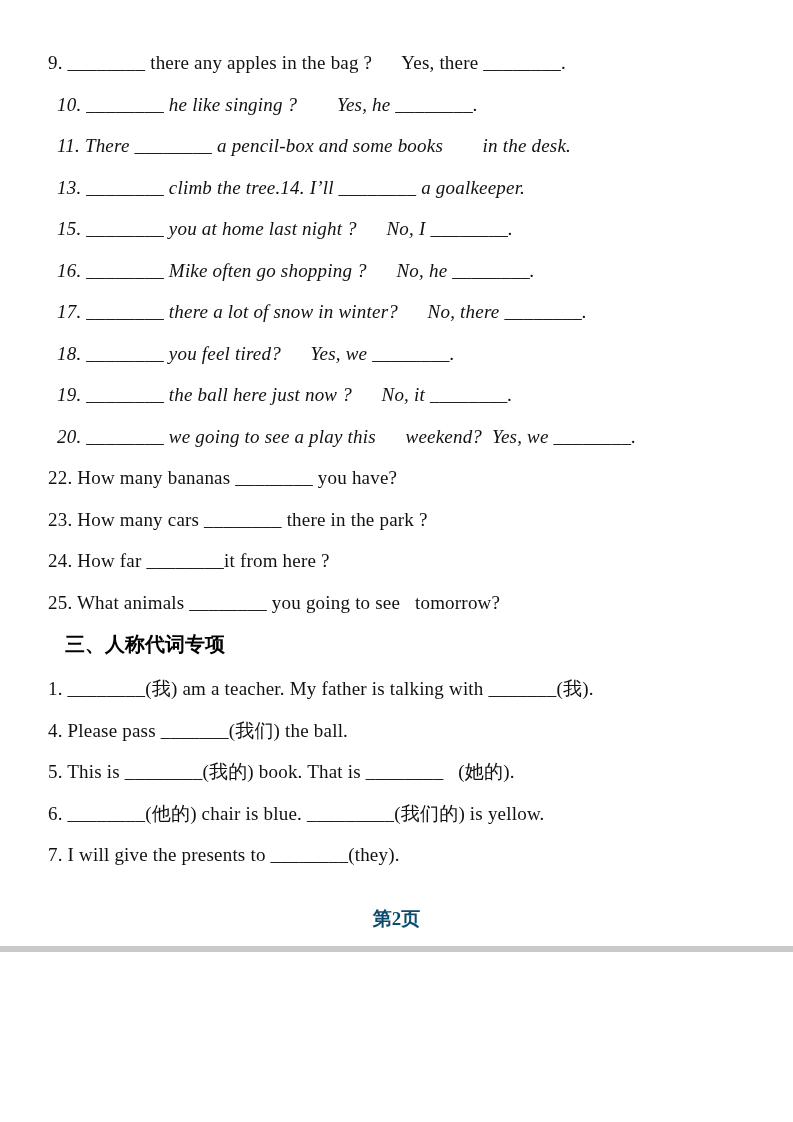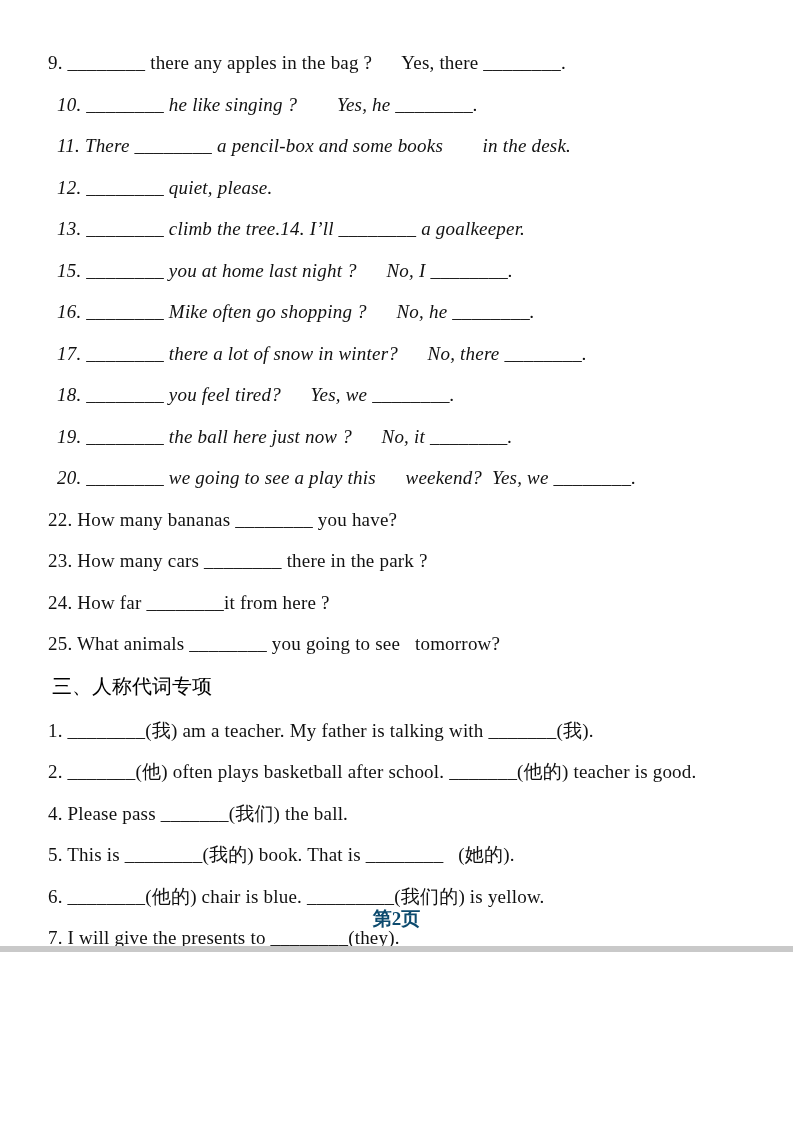--- a/index.html
+++ b/index.html
@@ -25,24 +25,24 @@
     font-size: 19px;
     line-height: 22.5px;
     white-space: pre-wrap;
     letter-spacing: 0.2px;
   }
   .line.indent {
     padding-left: 9px;
     font-style: italic;
   }
   .section-heading {
-    margin: 16px 0 22px 4px;
+    margin: 16px 0 22px 17px;
     font-size: 20px;
     line-height: 23px;
-    font-weight: normal;
+    font-weight: bold;
     color: #000000;
   }
   .page-footer {
     position: absolute;
     left: 0;
     right: 0;
     bottom: 20px;
     text-align: center;
     font-size: 19px;
     font-weight: bold;
@@ -59,37 +59,35 @@
 </style>
 </head>
 <body>
 
 <div class="page">
   <div class="content">
 
     <p class="line">9. ________ there any apples in the bag ?      Yes, there ________.</p>
     <p class="line indent">10. ________ he like singing ?        Yes, he ________.</p>
     <p class="line indent">11. There ________ a pencil-box and some books        in the desk.</p>
-    <p class="line indent">12. ________ quiet, please.</p>
     <p class="line indent">13. ________ climb the tree.14. I’ll ________ a goalkeeper.</p>
     <p class="line indent">15. ________ you at home last night ?      No, I ________.</p>
     <p class="line indent">16. ________ Mike often go shopping ?      No, he ________.</p>
     <p class="line indent">17. ________ there a lot of snow in winter?      No, there ________.</p>
     <p class="line indent">18. ________ you feel tired?      Yes, we ________.</p>
     <p class="line indent">19. ________ the ball here just now ?      No, it ________.</p>
     <p class="line indent">20. ________ we going to see a play this      weekend?  Yes, we ________.</p>
     <p class="line">22. How many bananas ________ you have?</p>
     <p class="line">23. How many cars ________ there in the park ?</p>
     <p class="line">24. How far ________it from here ?</p>
     <p class="line">25. What animals ________ you going to see   tomorrow?</p>
 
     <h3 class="section-heading">三、人称代词专项</h3>
 
     <p class="line">1. ________(我) am a teacher. My father is talking with _______(我).</p>
-    <p class="line">2. _______(他) often plays basketball after school. _______(他的) teacher is good.</p>
     <p class="line">4. Please pass _______(我们) the ball.</p>
     <p class="line">5. This is ________(我的) book. That is ________   (她的).</p>
     <p class="line">6. ________(他的) chair is blue. _________(我们的) is yellow.</p>
     <p class="line">7. I will give the presents to ________(they).</p>
 
   </div>
 
   <div class="page-footer">第2页</div>
   <div class="page-edge"></div>
 </div>

